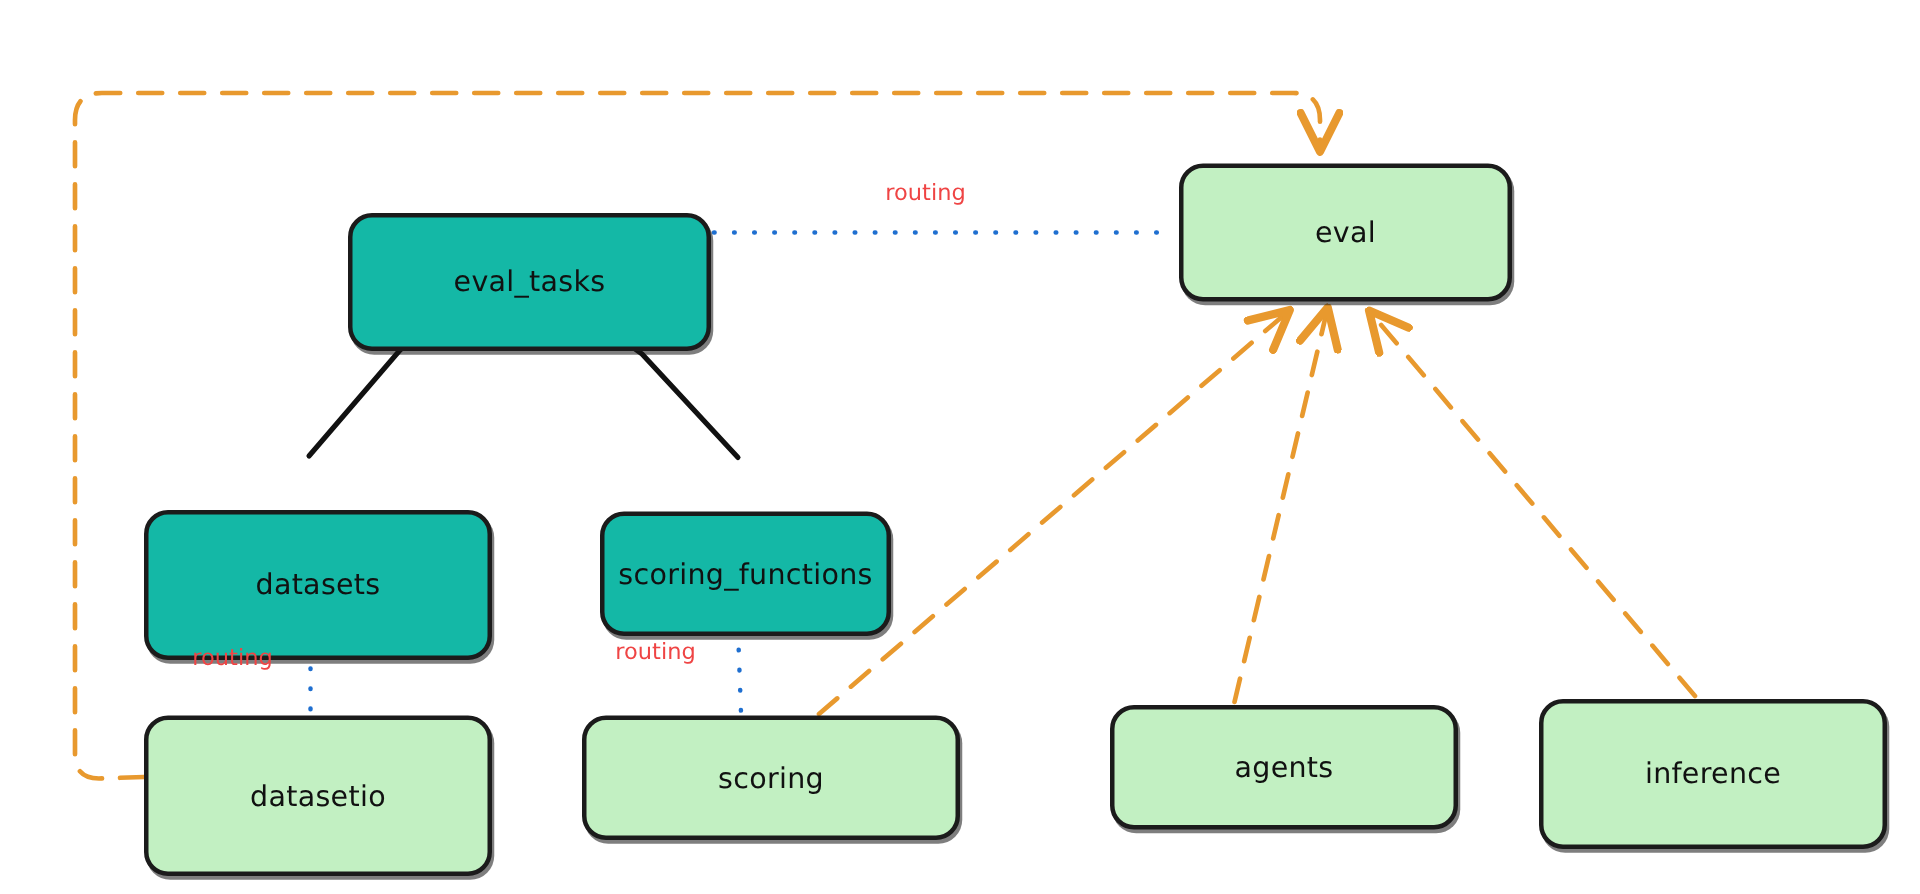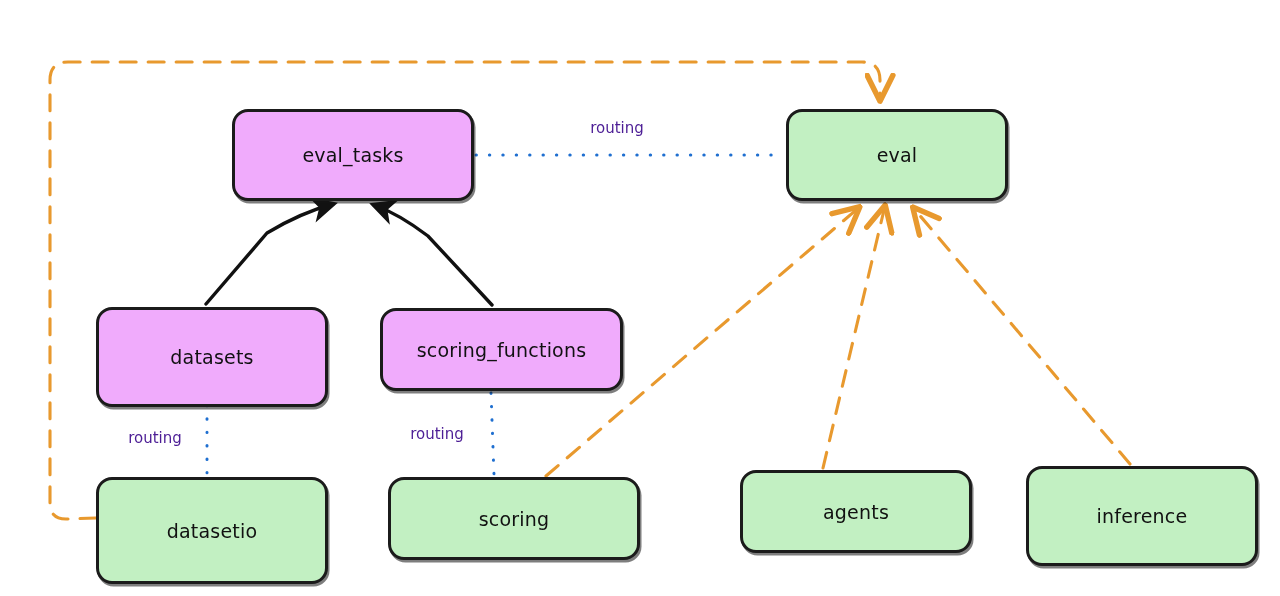--- a/index.html
+++ b/index.html
@@ -33,28 +33,28 @@
     border-radius: 16px;
     display: flex;
     align-items: center;
     justify-content: center;
     font-family: "DejaVu Sans", sans-serif;
     font-size: 19px;
     color: #111111;
     letter-spacing: 0.2px;
     box-shadow: 1.5px 2.5px 0 rgba(20,20,20,0.55);
   }
-  .node.blue  { background: #f0abfc; }
+  .node.blue  { background: #14b8a6; margin-top: 33px; }
   .node.green { background: #c2f0c2; }
 
   .edge-label {
     position: absolute;
     font-family: "DejaVu Sans", sans-serif;
     font-size: 15px;
-    color: #4c1d95;
+    color: #ef4444;
     white-space: nowrap;
     transform: translate(-50%, -50%);
   }
 </style>
 </head>
 <body>
 
 <div id="canvas">
 
   <svg id="edges" viewBox="0 0 1280 596" xmlns="http://www.w3.org/2000/svg">
@@ -93,21 +93,21 @@
   </div>
 
   <div class="node green" style="left:786px; top:109px; width:222px; height:92px;">
     <span>eval</span>
   </div>
 
   <div class="node blue" style="left:96px; top:307px; width:232px; height:100px;">
     <span>datasets</span>
   </div>
 
-  <div class="node blue" style="left:380px; top:308px; width:243px; height:83px;">
+  <div class="node blue" style="left:400px; top:308px; width:194px; height:83px;">
     <span>scoring_functions</span>
   </div>
 
   <div class="node green" style="left:96px; top:477px; width:232px; height:107px;">
     <span>datasetio</span>
   </div>
 
   <div class="node green" style="left:388px; top:477px; width:252px; height:83px;">
     <span>scoring</span>
   </div>

